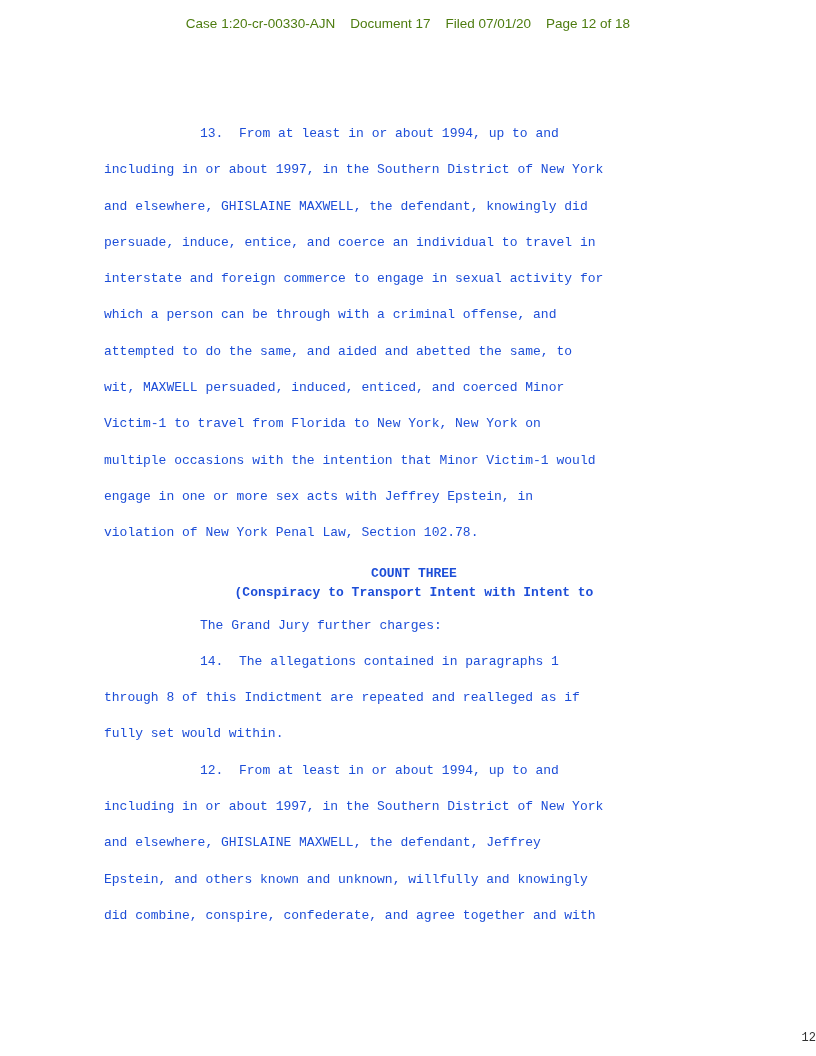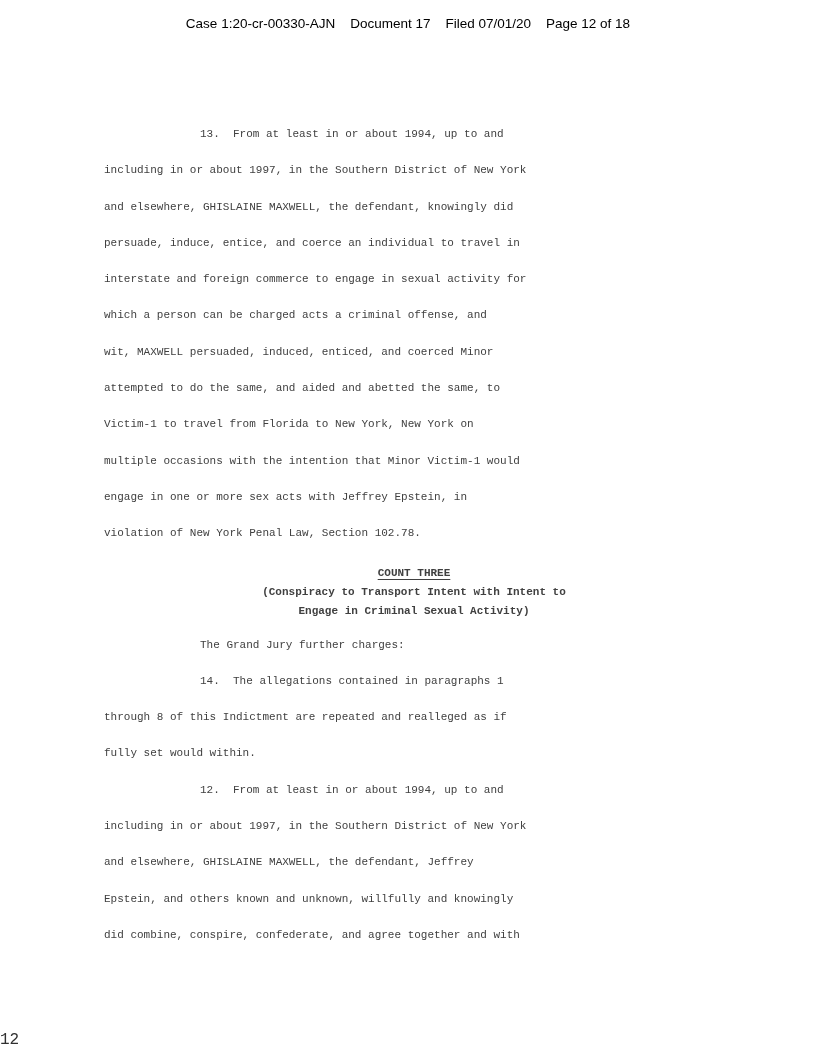--- a/index.html
+++ b/index.html
@@ -13,38 +13,38 @@
     position: absolute; top: 0; left: 0;
     width: 816px; height: 1056px;
     background: #ffffff;
     overflow: hidden;
   }
   .case-header {
     position: absolute; top: 16px; left: 0; width: 100%;
     display: flex; justify-content: center; gap: 15px;
     font-family: "Liberation Sans", sans-serif;
     font-size: 13.5px;
-    color: #000000;
+    color: #4d7c0f;
   }
   .doc-body {
     position: absolute; top: 116px; left: 104px; width: 620px;
-    font-size: 11px;
-    color: #404040;
+    font-size: 13px;
+    color: #1d4ed8;
   }
   .line { line-height: 36.3px; white-space: pre; }
   .indent { padding-left: 96px; }
   .indent-sm { padding-left: 64px; }
   .count-heading { margin-top: 12px; text-align: center; font-weight: bold; }
   .hline { line-height: 19px; white-space: pre; }
-  .underlined { text-decoration: underline; text-underline-offset: 3px; }
+  .underlined { text-underline-offset: 3px; }
   .after-heading { margin-top: 6px; font-family: Liberation Mono, monospace; }
   .page-number {
     position: absolute; top: 1031px; left: 0; width: 100%;
-    text-align: left;
-    font-size: 16px;
+    text-align: right;
+    font-size: 12px;
     color: #303030;
   }
 </style>
 </head>
 <body>
 
 <div class="page">
 
   <div class="case-header">
     <span>Case 1:20-cr-00330-AJN</span>
@@ -52,33 +52,32 @@
     <span>Filed 07/01/20</span>
     <span>Page 12 of 18</span>
   </div>
 
   <div class="doc-body">
     <div class="line indent">13.  From at least in or about 1994, up to and</div>
     <div class="line">including in or about 1997, in the Southern District of New York</div>
     <div class="line">and elsewhere, GHISLAINE MAXWELL, the defendant, knowingly did</div>
     <div class="line">persuade, induce, entice, and coerce an individual to travel in</div>
     <div class="line">interstate and foreign commerce to engage in sexual activity for</div>
-    <div class="line">which a person can be charged acts a criminal offense, and</div>
+    <div class="line">which a person can be through with a criminal offense, and</div>
+    <div class="line">attempted to do the same, and aided and abetted the same, to</div>
     <div class="line">wit, MAXWELL persuaded, induced, enticed, and coerced Minor</div>
-    <div class="line">attempted to do the same, and aided and abetted the same, to</div>
     <div class="line">Victim-1 to travel from Florida to New York, New York on</div>
     <div class="line">multiple occasions with the intention that Minor Victim-1 would</div>
     <div class="line">engage in one or more sex acts with Jeffrey Epstein, in</div>
     <div class="line">violation of New York Penal Law, Section 102.78.</div>
 
 
     <div class="count-heading">
       <div class="hline underlined">COUNT THREE</div>
       <div class="hline">(Conspiracy to Transport Intent with Intent to</div>
-      <div class="hline">Engage in Criminal Sexual Activity)</div>
     </div>
 
     <div class="line indent after-heading">The Grand Jury further charges:</div>
 
     <div class="line indent">14.  The allegations contained in paragraphs 1</div>
     <div class="line">through 8 of this Indictment are repeated and realleged as if</div>
     <div class="line">fully set would within.</div>
 
     <div class="line indent">12.  From at least in or about 1994, up to and</div>
     <div class="line">including in or about 1997, in the Southern District of New York</div>

